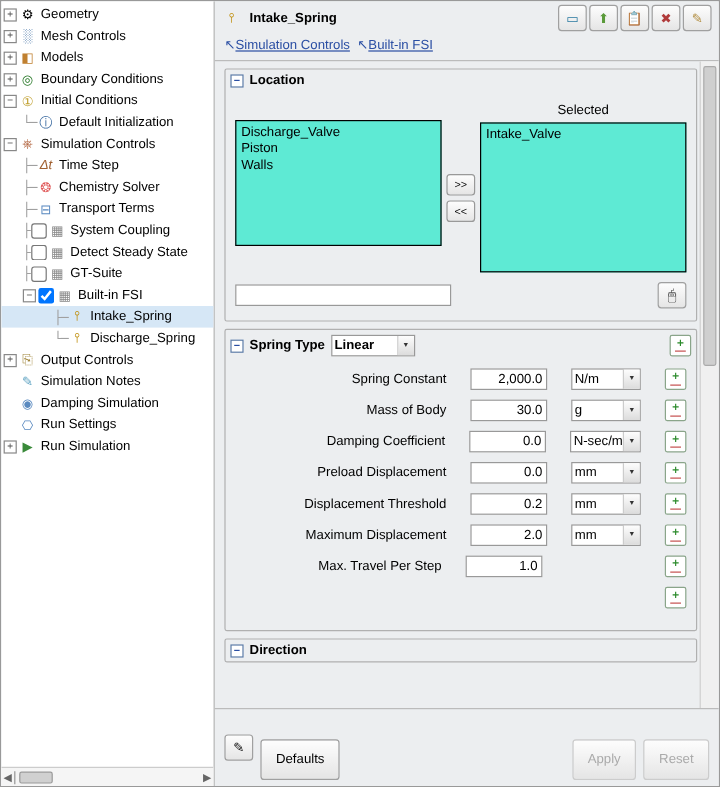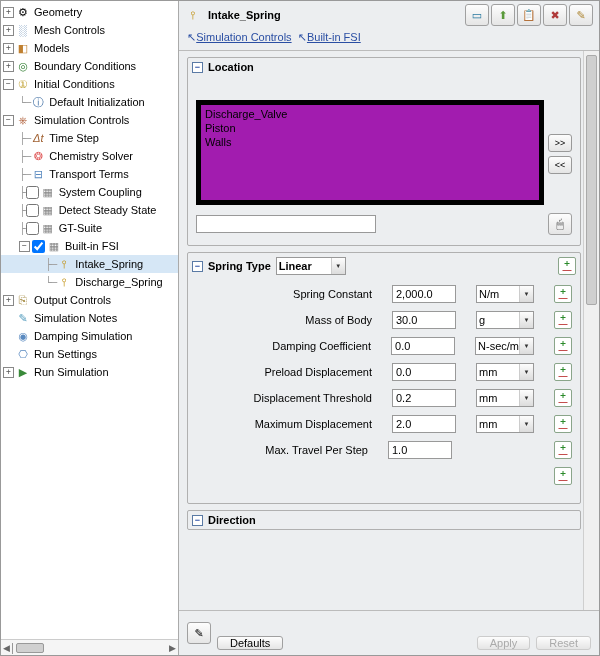--- a/index.html
+++ b/index.html
@@ -173,22 +173,22 @@
   background: #fff;
 }
 .section-body { padding: 6px 8px 10px 8px; }
 .listboxes {
   display: flex;
   align-items: flex-start;
   gap: 4px;
 }
 .listbox-col { flex: 1; display: flex; flex-direction: column; }
 .listbox {
-  border: 5px solid #000000;
-  background: #a21caf;
+  border: 1px solid #000000;
+  background: #5eead4;
   height: 105px;
   overflow: hidden;
   padding: 2px;
 }
 .listbox div { padding: 1px 2px; }
 .lbl-sel { text-align: center; padding: 4px 0 4px 0; }
 .move-btns {
   display: flex;
   flex-direction: column;
   gap: 4px;
@@ -224,21 +224,21 @@
   align-items: center;
   justify-content: flex-end;
   gap: 20px;
   margin-bottom: 8px;
 }
 .form-row .flabel { font-size: 11px; }
 .form-row input[type=text] {
   width: 64px;
   height: 18px;
   border: 1px solid #999;
-  text-align: left;
+  text-align: right;
   padding: 1px 3px;
   font-size: 11px;
 }
 .form-row select, .combo {
   height: 18px;
   border: 1px solid #999;
   background: #fff;
   font-size: 11px;
   padding: 0 2px;
 }
@@ -283,21 +283,21 @@
   font-weight: bold;
 }
 .footer {
   border-top: 1px solid #bbb;
   padding: 5px 8px;
   display: flex;
   align-items: center;
   gap: 6px;
 }
 .btn {
-  height: 14px;
+  height: 34px;
   padding: 0 12px;
   border: 1px solid #a0a0a0;
   background: linear-gradient(#fdfdfd,#e5e5e5);
   border-radius: 3px;
   font-size: 11px;
   cursor: pointer;
   margin-top: 20px;
 }
 .btn.disabled { color: #aaa; border-color: #ccc; }
 .edit-btn {
@@ -474,20 +474,26 @@
             <div class="listbox">
               <div>Discharge_Valve</div>
               <div>Piston</div>
               <div>Walls</div>
             </div>
           </div>
           <div class="move-btns">
             <button>&gt;&gt;</button>
             <button>&lt;&lt;</button>
           </div>
+          <div class="listbox-col">
+            <div class="lbl-sel">Selected</div>
+            <div class="listbox" style="height:125px">
+              <div>Intake_Valve</div>
+            </div>
+          </div>
         </div>
         <div class="filter-row">
           <div style="display:flex;align-items:center">
             <input type="text" value="" style="">
             <div class="mouse-btn">
                 <span>🖱</span>
               </div>
           </div>
         </div>
       </div>

